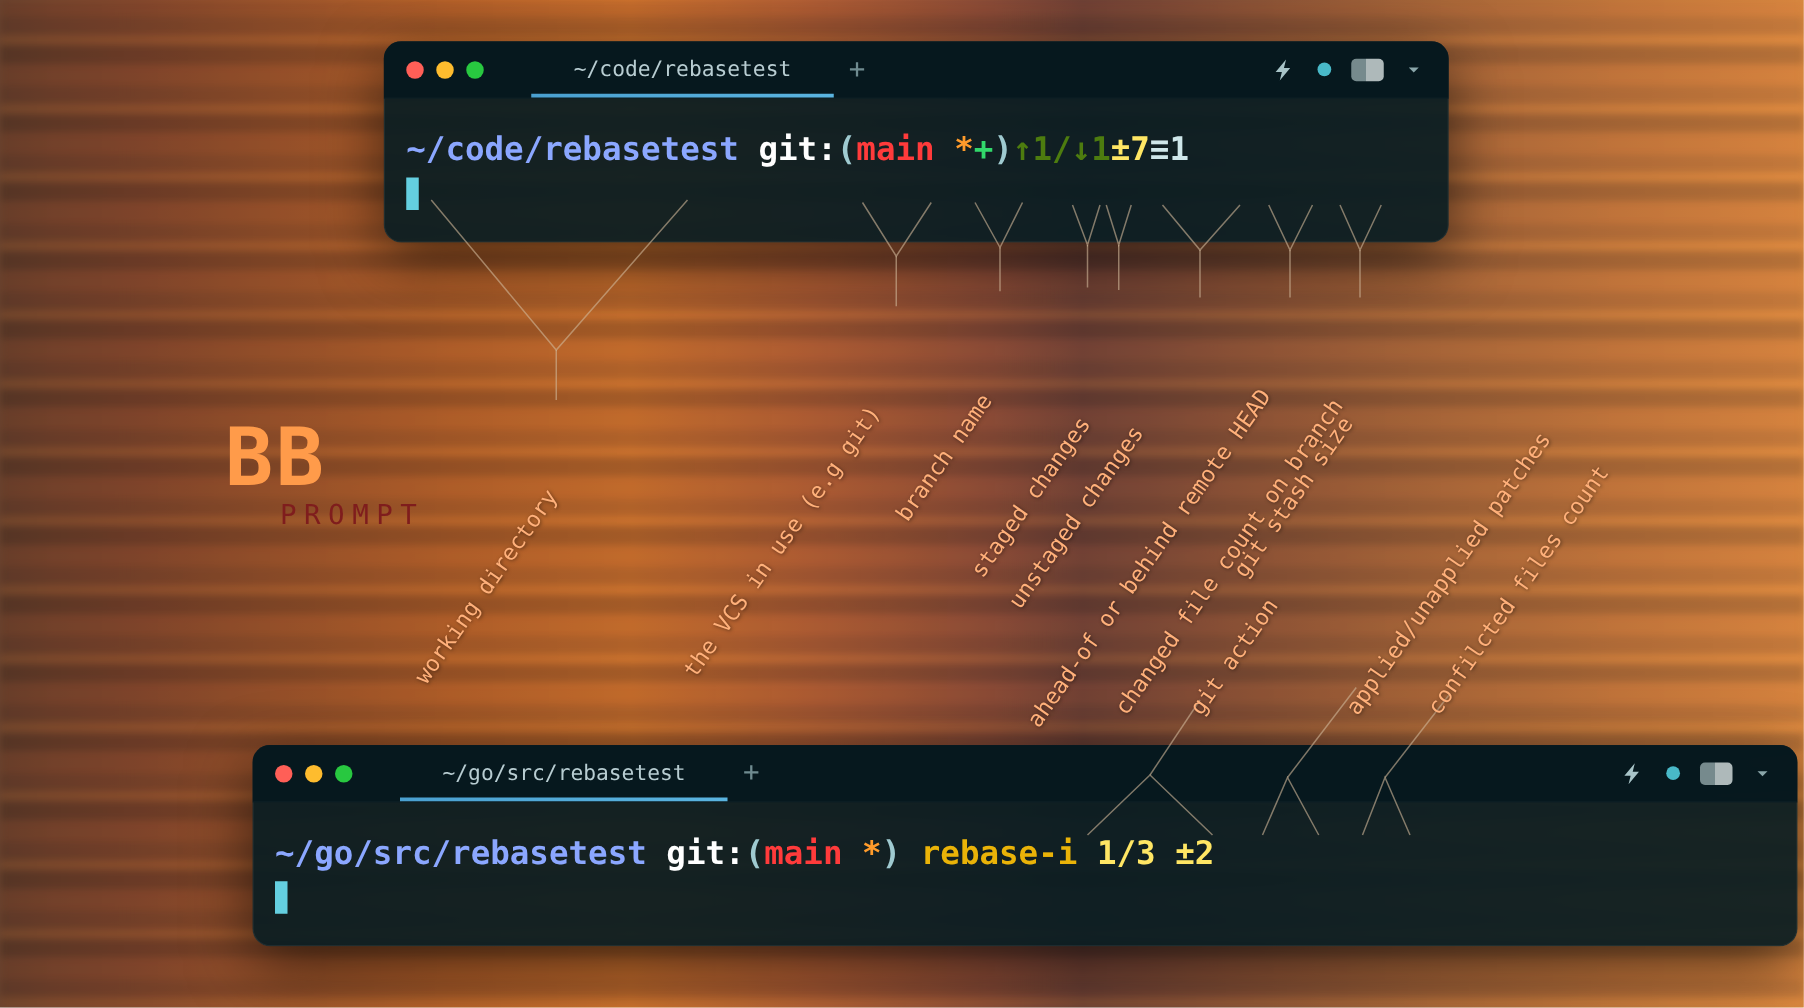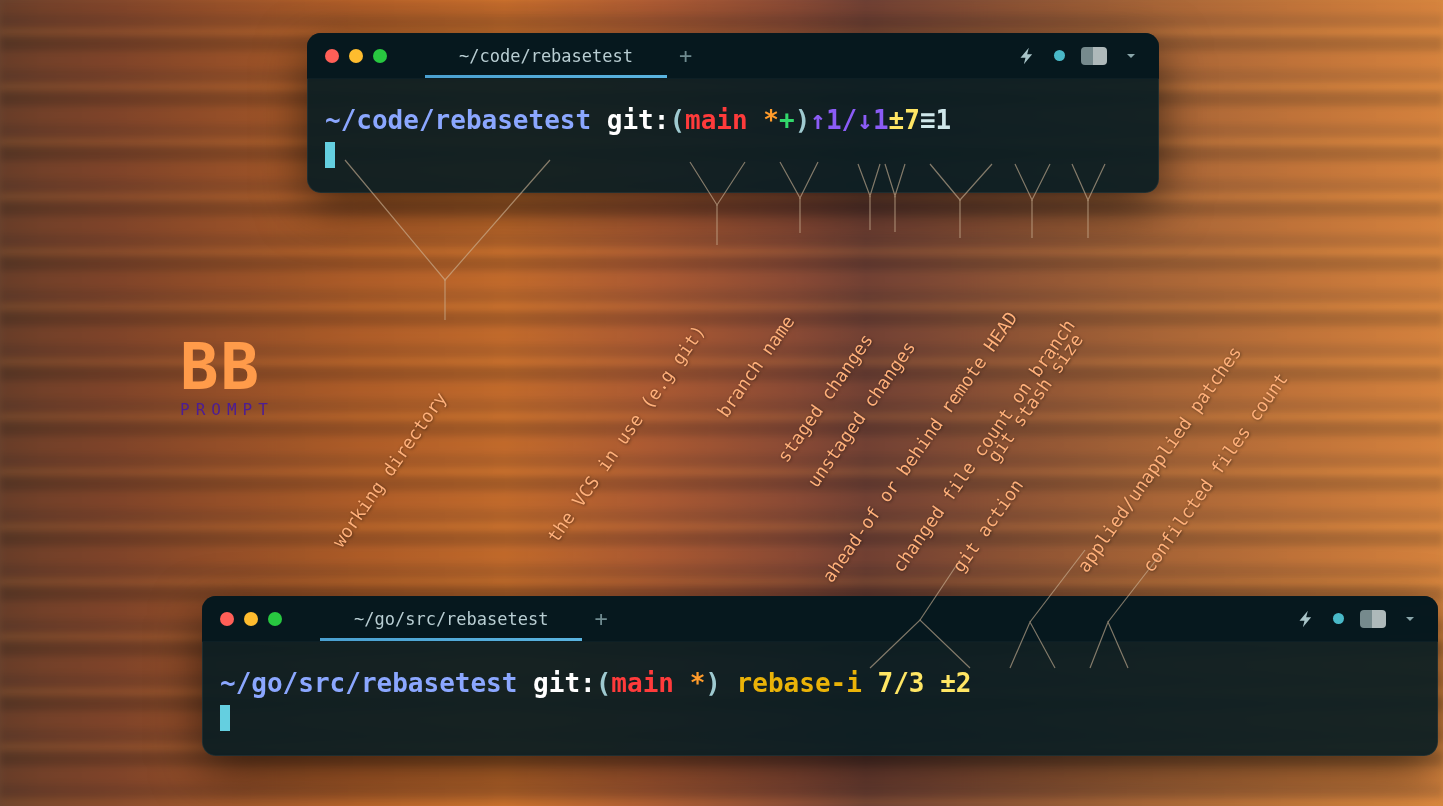--- a/index.html
+++ b/index.html
@@ -92,38 +92,39 @@
     display:inline-block; width:10px; height:26px;
     background:#64cfe0; margin-top:4px;
   }
 
   
   .path { color:#8ba7ff; }
   .vcs  { color:#ffffff; }
   .branch { color:#ff3b3b;text-align:center; }
   .star { color:#ff9b2b; }
   .plusmark { color:#32d86b; }
-  .ahead { color:#8b5cf6;text-align:right; }
+  .ahead { color:#4d7c0f;text-align:right; }
   .filecnt { color:#ffe664; }
   .stash { color:#cfe7ea; }
   .paren { color:#9fcad0; }
   .action { color:#eab308; }
   .patches { color:#ffe664; }
   .conflicts{ color:#ffe664; }
 
   
   .logo { position:absolute; left:180px; top:330px; }
   .logo .bb {
     font-size:64px; font-weight:600;
     color:#ff9b4a; letter-spacing:2px;
     font-family: ui-monospace, monospace;
   }
   .logo .sub {
-    font-size:16px; letter-spacing:6px; color:#4c1d95;
+    font-size:22px; letter-spacing:6px; color:#7f1d1d;
     margin-top:-4px;
+    margin-left:44px;
   }
 
   
   .label {
     position:absolute;
     font-size:18px;
     color:#ffb07a;
     transform: rotate(-55deg);
     transform-origin: left bottom;
     white-space:nowrap;
@@ -194,21 +195,21 @@
       <svg class="chev" viewBox="0 0 24 24">
           <path fill="currentColor" d="m6 9 6 6 6-6z"></path>
         </svg>
     </div>
   </div>
   <div class="termbody">
     <span class="path">~/go/src/rebasetest</span>
     <span class="vcs">git:</span><span class="paren">(</span><span class="branch">main</span>
     <span class="star">*</span><span class="paren">)</span>
     <span class="action">rebase-i</span>
-    <span class="patches">7/3</span>
+    <span class="patches">1/3</span>
     <span class="conflicts">±2</span>
     <br>
     <span class="cursor"></span>
   </div>
 </div>
 
 <div class="logo">
   <div class="bb">BB</div>
   <div class="sub">PROMPT</div>
 </div>

